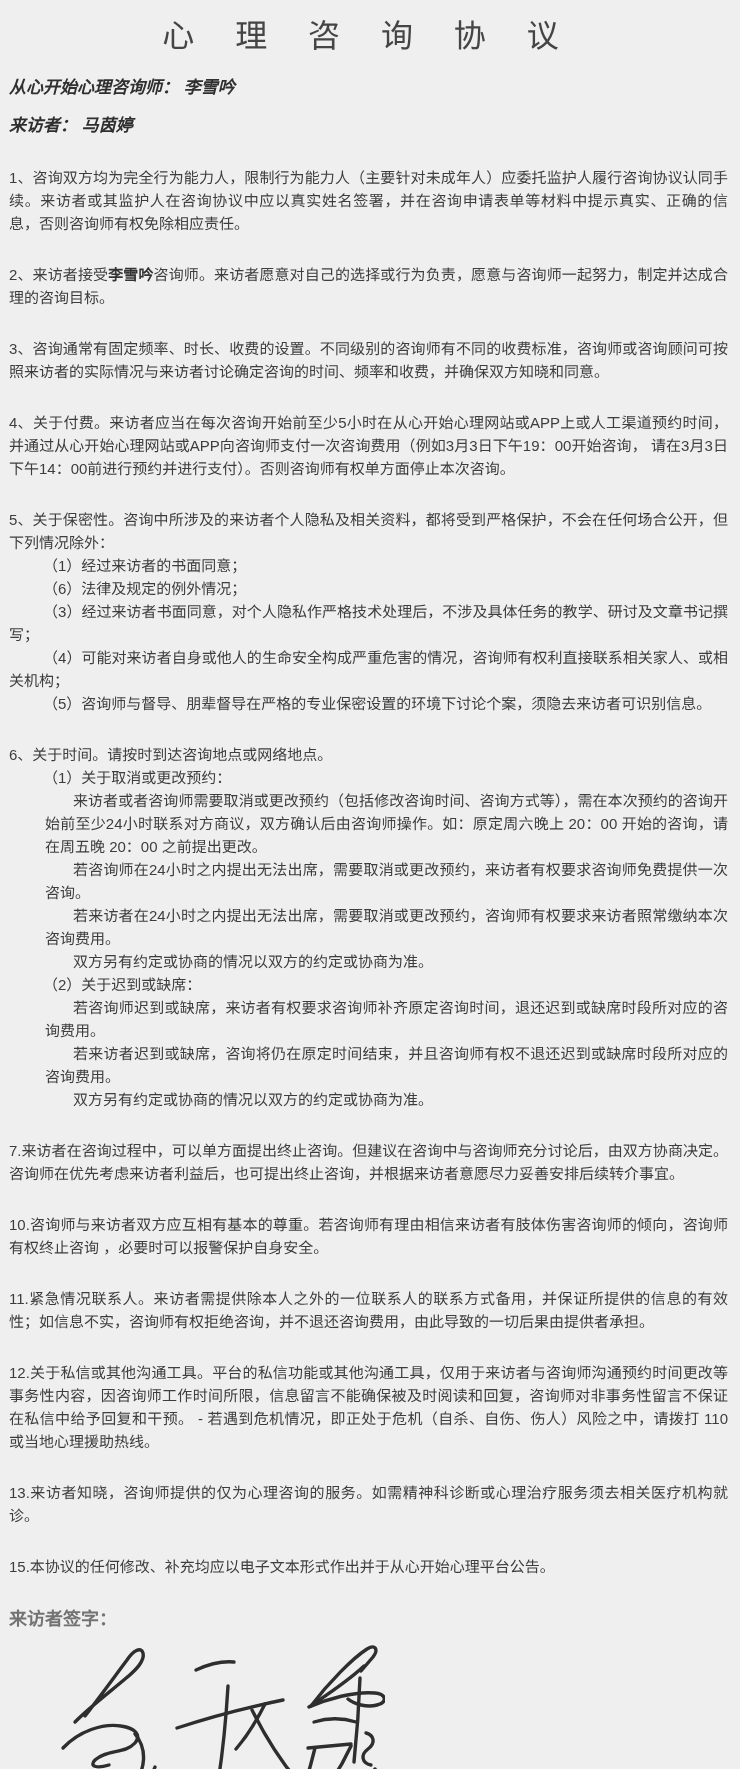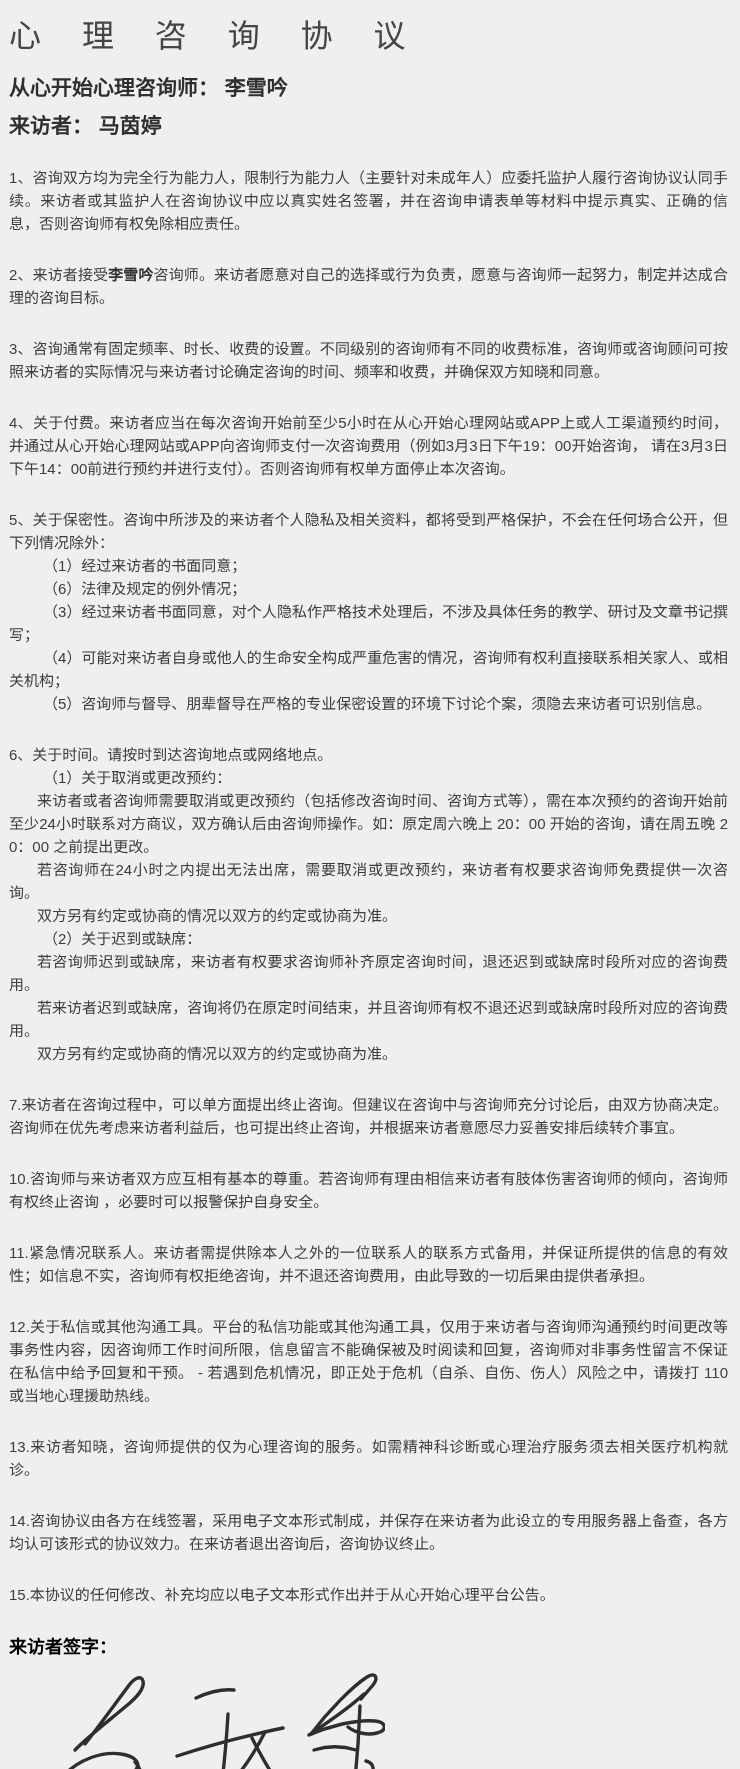--- a/index.html
+++ b/index.html
@@ -12,51 +12,53 @@
     position: relative;
     width: 740px;
     min-height: 1769px;
     margin: 0 auto;
     background: #efefef;
     box-sizing: border-box;
     padding: 8px 12px 30px 9px;
   }
   .doc-title {
     margin: 2px 0 20px 0;
+    text-align: center;
     font-size: 32px;
     font-weight: 400;
     letter-spacing: 16px;
     color: #454545;
     white-space: nowrap;
   }
   .party-line {
     margin: 14px 0;
-    font-size: 21px;
+    font-size: 17px;
     font-weight: 700;
     color: #2f2f2f;
     line-height: 24px;
+    font-style: italic;
   }
   .clauses { margin-top: 18px; }
   .para {
     margin: 0;
     font-size: 15px;
     line-height: 23px;
     text-align: justify;
     color: #3d3d3d;
     word-break: break-all;
   }
   .para.gap { margin-top: 28px; }
   .para b { font-weight: 700; color: #333; }
   .ind-a { text-indent: 34px; }
-  .ind-b { text-indent: 28px; }
+  .ind-b { text-indent: 28px; margin-left: 36px; }
   .sign-block { margin-top: 26px; }
   .sign-label {
     font-size: 18px;
     font-weight: 700;
-    color: #000000;
+    color: #737373;
     margin: 0 0 4px 0;
   }
   .signature-wrap { margin-left: 46px; margin-top: 6px; }
   .signature-wrap svg { display: block; }
 </style>
 </head>
 <body>
 
 <div class="page">
 
@@ -73,31 +75,31 @@
       <p class="para gap"><span>5、关于保密性。咨询中所涉及的来访者个人隐私及相关资料，都将受到严格保护，不会在任何场合公开，但下列情况除外：</span></p>
       <p class="para ind-a"><span>（1）经过来访者的书面同意；</span></p>
       <p class="para ind-a"><span>（6）法律及规定的例外情况；</span></p>
       <p class="para ind-a"><span>（3）经过来访者书面同意，对个人隐私作严格技术处理后，不涉及具体任务的教学、研讨及文章书记撰写；</span></p>
       <p class="para ind-a"><span>（4）可能对来访者自身或他人的生命安全构成严重危害的情况，咨询师有权利直接联系相关家人、或相关机构；</span></p>
       <p class="para ind-a"><span>（5）咨询师与督导、朋辈督导在严格的专业保密设置的环境下讨论个案，须隐去来访者可识别信息。</span></p>
       <p class="para gap"><span>6、关于时间。请按时到达咨询地点或网络地点。</span></p>
       <p class="para ind-a"><span>（1）关于取消或更改预约：</span></p>
       <p class="para ind-b"><span>来访者或者咨询师需要取消或更改预约（包括修改咨询时间、咨询方式等），需在本次预约的咨询开始前至少24小时联系对方商议，双方确认后由咨询师操作。如：原定周六晚上 20：00 开始的咨询，请在周五晚 20：00 之前提出更改。</span></p>
       <p class="para ind-b"><span>若咨询师在24小时之内提出无法出席，需要取消或更改预约，来访者有权要求咨询师免费提供一次咨询。</span></p>
+      <p class="para ind-b"><span>若来访者在24小时之内提出无法出席，需要取消或更改预约，咨询师有权要求来访者照常缴纳本次咨询费用。</span></p>
       <p class="para ind-b"><span>双方另有约定或协商的情况以双方的约定或协商为准。</span></p>
       <p class="para ind-a"><span>（2）关于迟到或缺席：</span></p>
       <p class="para ind-b"><span>若咨询师迟到或缺席，来访者有权要求咨询师补齐原定咨询时间，退还迟到或缺席时段所对应的咨询费用。</span></p>
       <p class="para ind-b"><span>若来访者迟到或缺席，咨询将仍在原定时间结束，并且咨询师有权不退还迟到或缺席时段所对应的咨询费用。</span></p>
       <p class="para ind-b"><span>双方另有约定或协商的情况以双方的约定或协商为准。</span></p>
       <p class="para gap"><span>7.来访者在咨询过程中，可以单方面提出终止咨询。但建议在咨询中与咨询师充分讨论后，由双方协商决定。咨询师在优先考虑来访者利益后，也可提出终止咨询，并根据来访者意愿尽力妥善安排后续转介事宜。</span></p>
       <p class="para gap"><span>10.咨询师与来访者双方应互相有基本的尊重。若咨询师有理由相信来访者有肢体伤害咨询师的倾向，咨询师有权终止咨询 ，必要时可以报警保护自身安全。</span></p>
       <p class="para gap"><span>11.紧急情况联系人。来访者需提供除本人之外的一位联系人的联系方式备用，并保证所提供的信息的有效性；如信息不实，咨询师有权拒绝咨询，并不退还咨询费用，由此导致的一切后果由提供者承担。</span></p>
       <p class="para gap"><span>12.关于私信或其他沟通工具。平台的私信功能或其他沟通工具，仅用于来访者与咨询师沟通预约时间更改等事务性内容，因咨询师工作时间所限，信息留言不能确保被及时阅读和回复，咨询师对非事务性留言不保证在私信中给予回复和干预。 - 若遇到危机情况，即正处于危机（自杀、自伤、伤人）风险之中，请拨打 110 或当地心理援助热线。</span></p>
       <p class="para gap"><span>13.来访者知晓，咨询师提供的仅为心理咨询的服务。如需精神科诊断或心理治疗服务须去相关医疗机构就诊。</span></p>
-      <p class="para gap"><span>14.咨询协议由各方在线签署，采用电子文本形式制成，并保存在来访者为此设立的专用服务器上备查，各方均认可该形式的协议效力。在来访者退出咨询后，咨询协议终止。</span></p>
       <p class="para gap"><span>15.本协议的任何修改、补充均应以电子文本形式作出并于从心开始心理平台公告。</span></p>
     </section>
 
   <div class="sign-block">
     <p class="sign-label">来访者签字：</p>
     <div class="signature-wrap">
       <svg width="330" height="195" viewBox="0 0 330 195" fill="none" stroke="#2e2e2e" stroke-width="3.4" stroke-linecap="round" stroke-linejoin="round">
 
         <path d="M30 80 C44 62 60 40 72 24 C78 15 86 10 88 17 C90 25 81 34 70 43 C56 55 36 70 20 86"></path>
         <path d="M8 112 C24 95 48 87 66 90 C80 92 87 99 80 107 C70 118 52 113 40 124 C34 130 41 133 54 129"></path>

